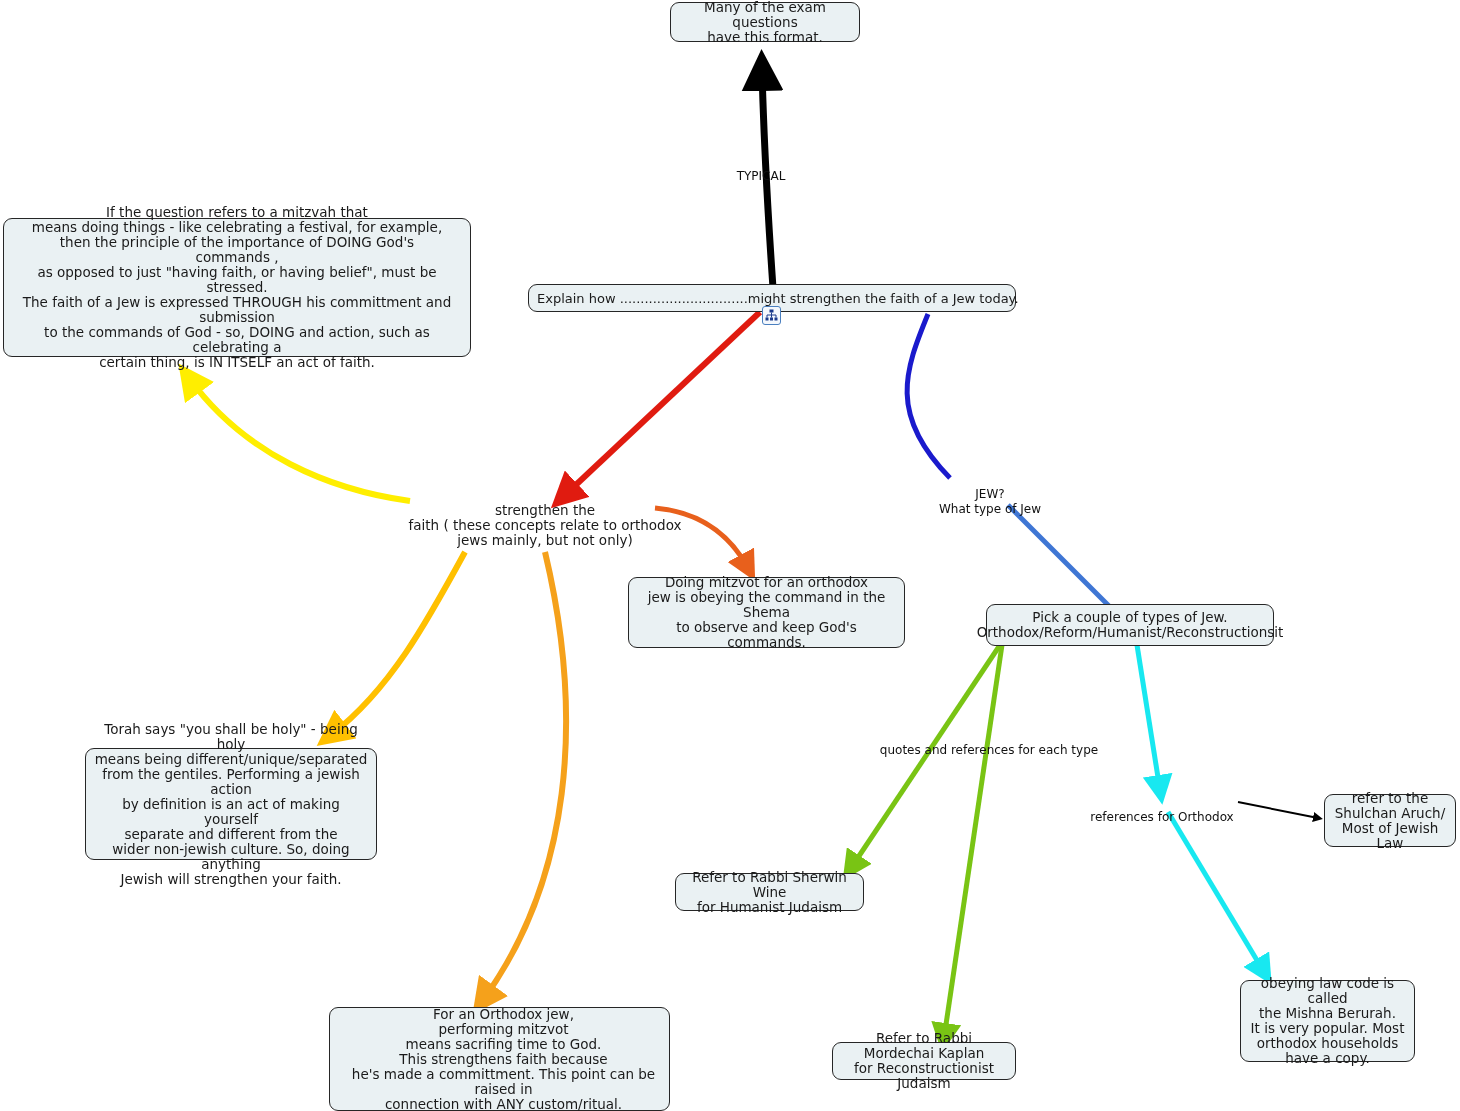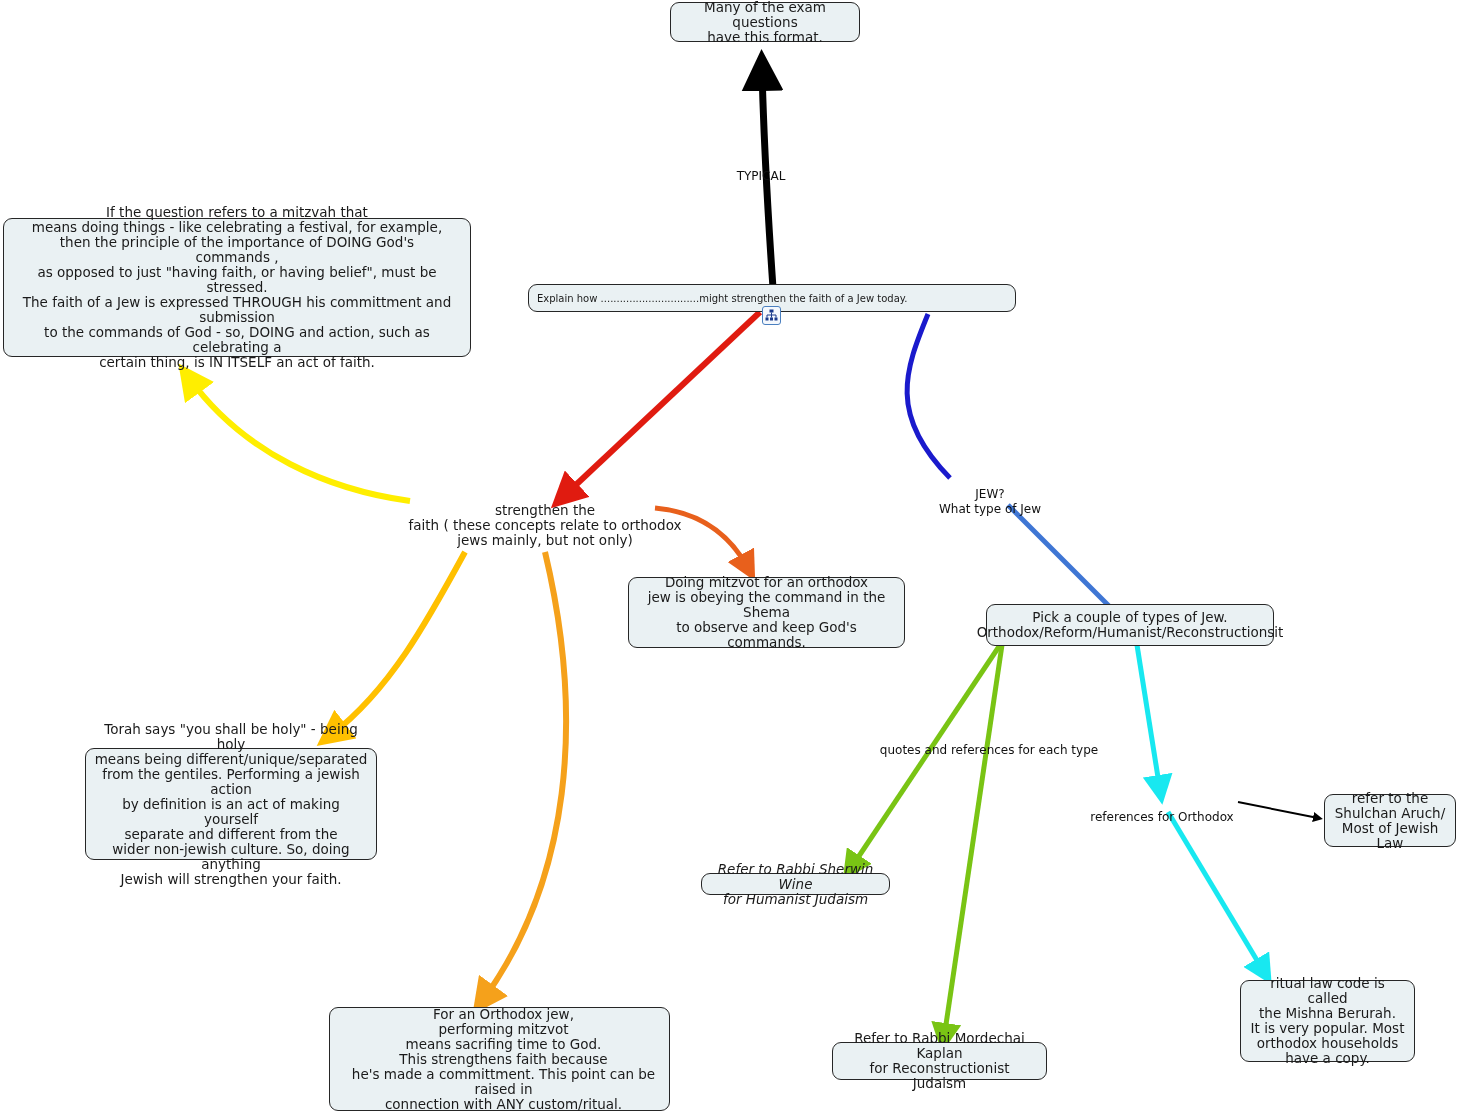--- a/index.html
+++ b/index.html
@@ -135,21 +135,21 @@
 
   <div class="node" style="left:670px; top:2px; width:190px; height:40px;">
     <span>Many of the exam questions
 have this format.</span>
   </div>
 
   <div class="edge-label" style="left:726px; top:154px; width:70px;">
     <span>TYPICAL</span>
   </div>
 
-  <div class="node" style="left:528px; top:284px; width:488px; height:28px; text-align:left; justify-content:flex-start; font-size:10px;">
+  <div class="node" style="left:528px; top:284px; width:488px; height:28px; text-align:left; justify-content:flex-start; font-size:13px;">
     <span style="white-space:nowrap;">Explain how ...............................might strengthen the faith of a Jew today.</span>
   </div>
 
   <div class="tree-icon" style="left:762px; top:306px;">
     <svg width="13" height="13" viewBox="0 0 13 13">
       <rect x="4.5" y="0.5" width="4" height="3" fill="#1b3a8c"></rect>
       <line x1="6.5" y1="3.5" x2="6.5" y2="6" stroke="#1b3a8c" stroke-width="1"></line>
       <line x1="2" y1="6" x2="11" y2="6" stroke="#1b3a8c" stroke-width="1"></line>
       <line x1="2" y1="6" x2="2" y2="8.5" stroke="#1b3a8c" stroke-width="1"></line>
       <line x1="6.5" y1="6" x2="6.5" y2="8.5" stroke="#1b3a8c" stroke-width="1"></line>
@@ -210,41 +210,41 @@
 
   <div class="node" style="left:986px; top:604px; width:288px; height:42px;">
     <span>Pick a couple of types of Jew.
 Orthodox/Reform/Humanist/Reconstructionsit</span>
   </div>
 
   <div class="edge-label" style="left:876px; top:728px; width:226px;">
     <span>quotes and references for each type</span>
   </div>
 
-  <div class="node" style="left:701px; top:873px; width:189px; height:22px;font-style:italic;">
+  <div class="node" style="left:675px; top:873px; width:189px; height:38px;">
     <span>Refer to Rabbi Sherwin Wine
 for Humanist Judaism</span>
   </div>
 
-  <div class="node" style="left:832px; top:1042px; width:215px; height:38px;">
+  <div class="node" style="left:832px; top:1042px; width:184px; height:38px;">
     <span>Refer to Rabbi Mordechai Kaplan
 for Reconstructionist Judaism</span>
   </div>
 
   <div class="edge-label" style="left:1086px; top:795px; width:152px;">
     <span>references for Orthodox</span>
   </div>
 
   <div class="node" style="left:1324px; top:794px; width:132px; height:53px;">
     <span>refer to the
 Shulchan Aruch/
 Most of Jewish Law</span>
   </div>
 
   <div class="node" style="left:1240px; top:980px; width:175px; height:82px;">
-    <span>ritual law code is called
+    <span>obeying law code is called
 the Mishna Berurah.
 It is very popular. Most
 orthodox households
 have a copy.</span>
   </div>
 
 </div>
 
 </body></html>

